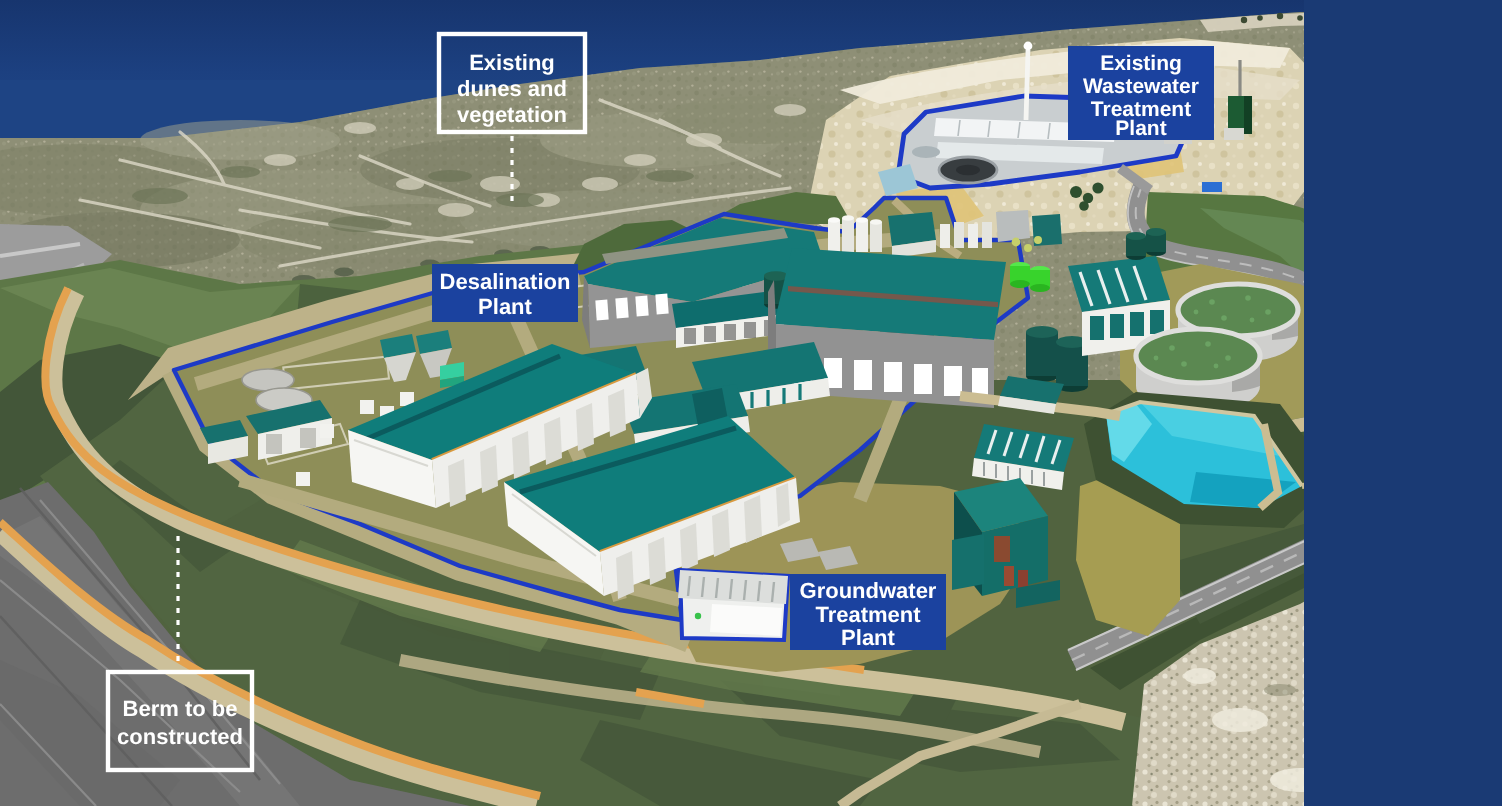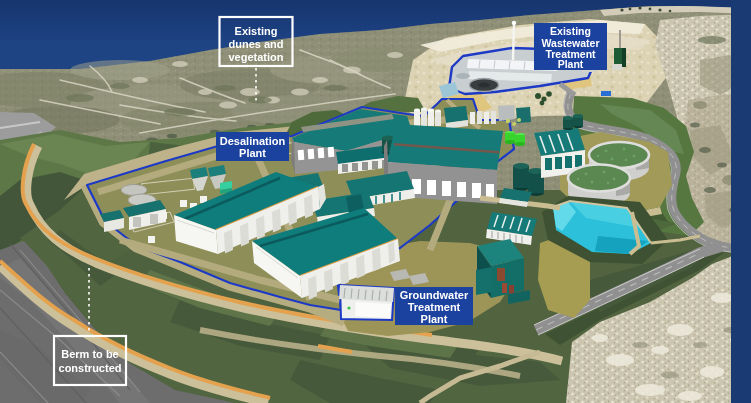--- a/index.html
+++ b/index.html
@@ -1,15 +1,15 @@
 <!DOCTYPE html>
 <html><head><meta charset="utf-8">
 <style>
 html,body{margin:0;padding:0;background:#1a3a74;}
-#scene{position:relative;width:731px;height:403px;overflow:hidden;font-family:"Liberation Sans",sans-serif;}
+#scene{position:relative;width:652px;height:403px;overflow:hidden;font-family:"Liberation Sans",sans-serif;}
 svg{display:block}
 </style></head>
 <body>
 <div id="scene">
 <svg width="751" height="403" viewBox="0 0 751 403">
 <defs>
 <linearGradient id="skyg" x1="0" y1="0" x2="0" y2="1">
 <stop offset="0" stop-color="#17356e"></stop>
           <stop offset="0.6" stop-color="#1c4080"></stop>
           <stop offset="1" stop-color="#1f4687"></stop>

